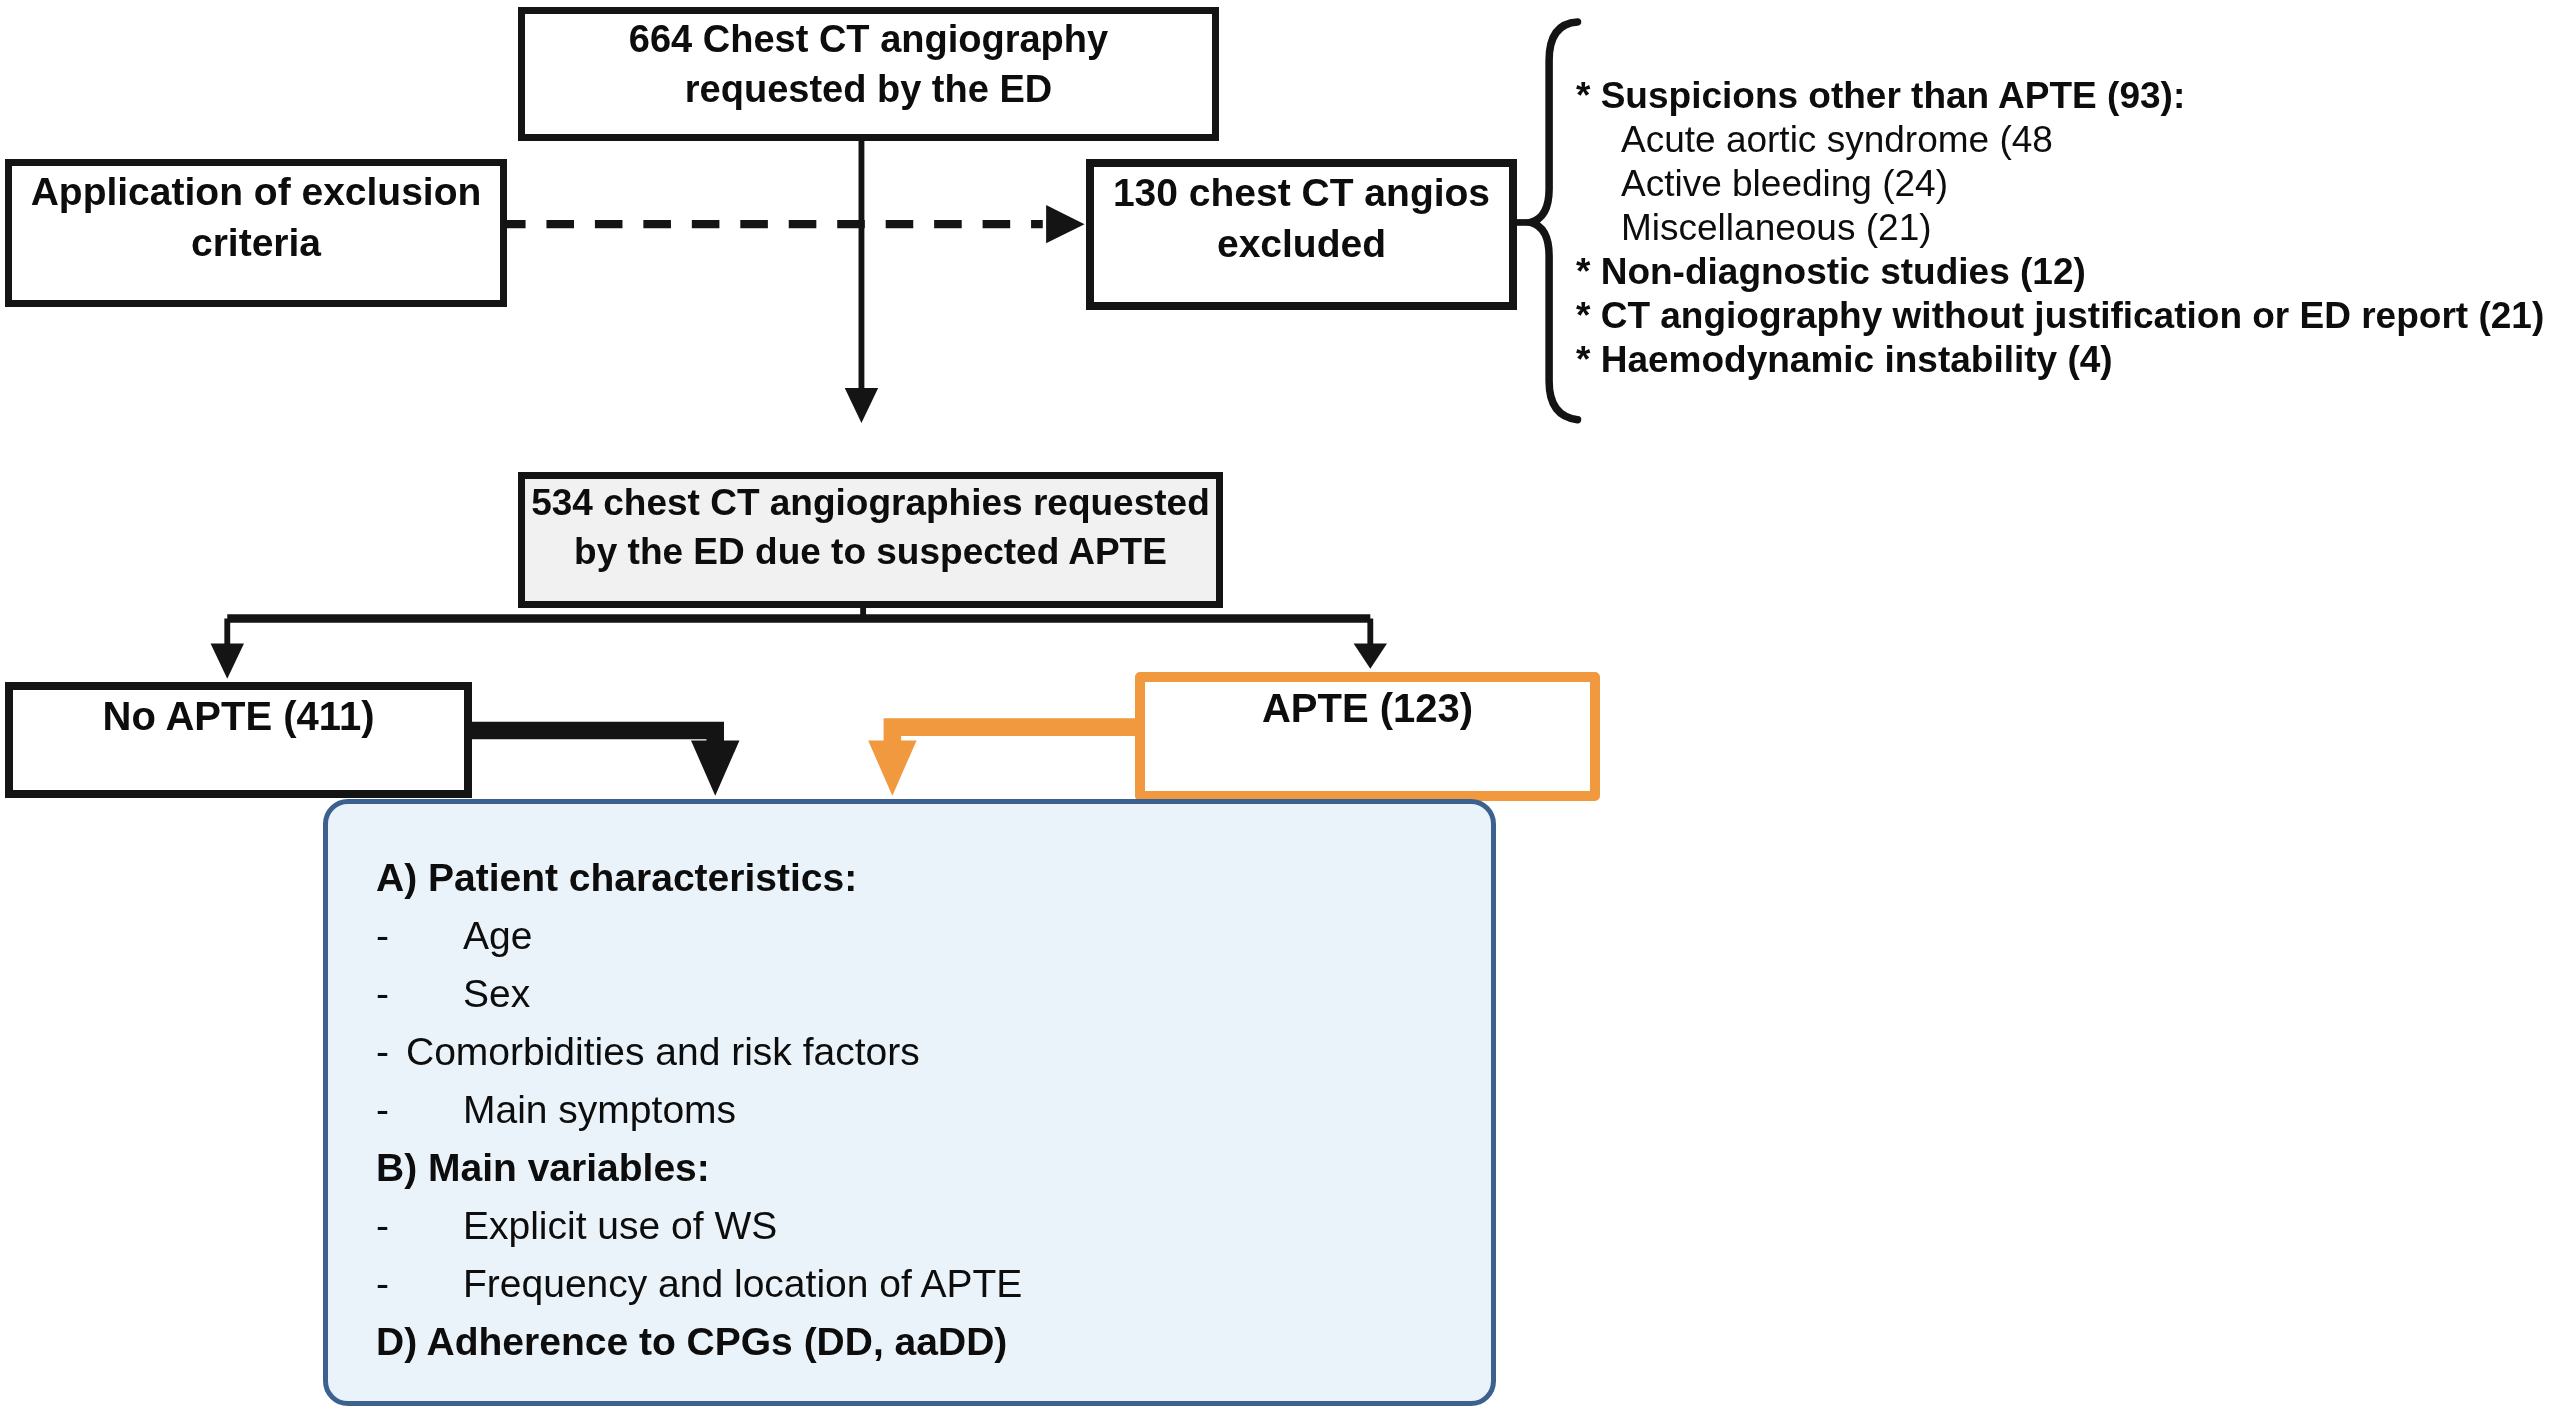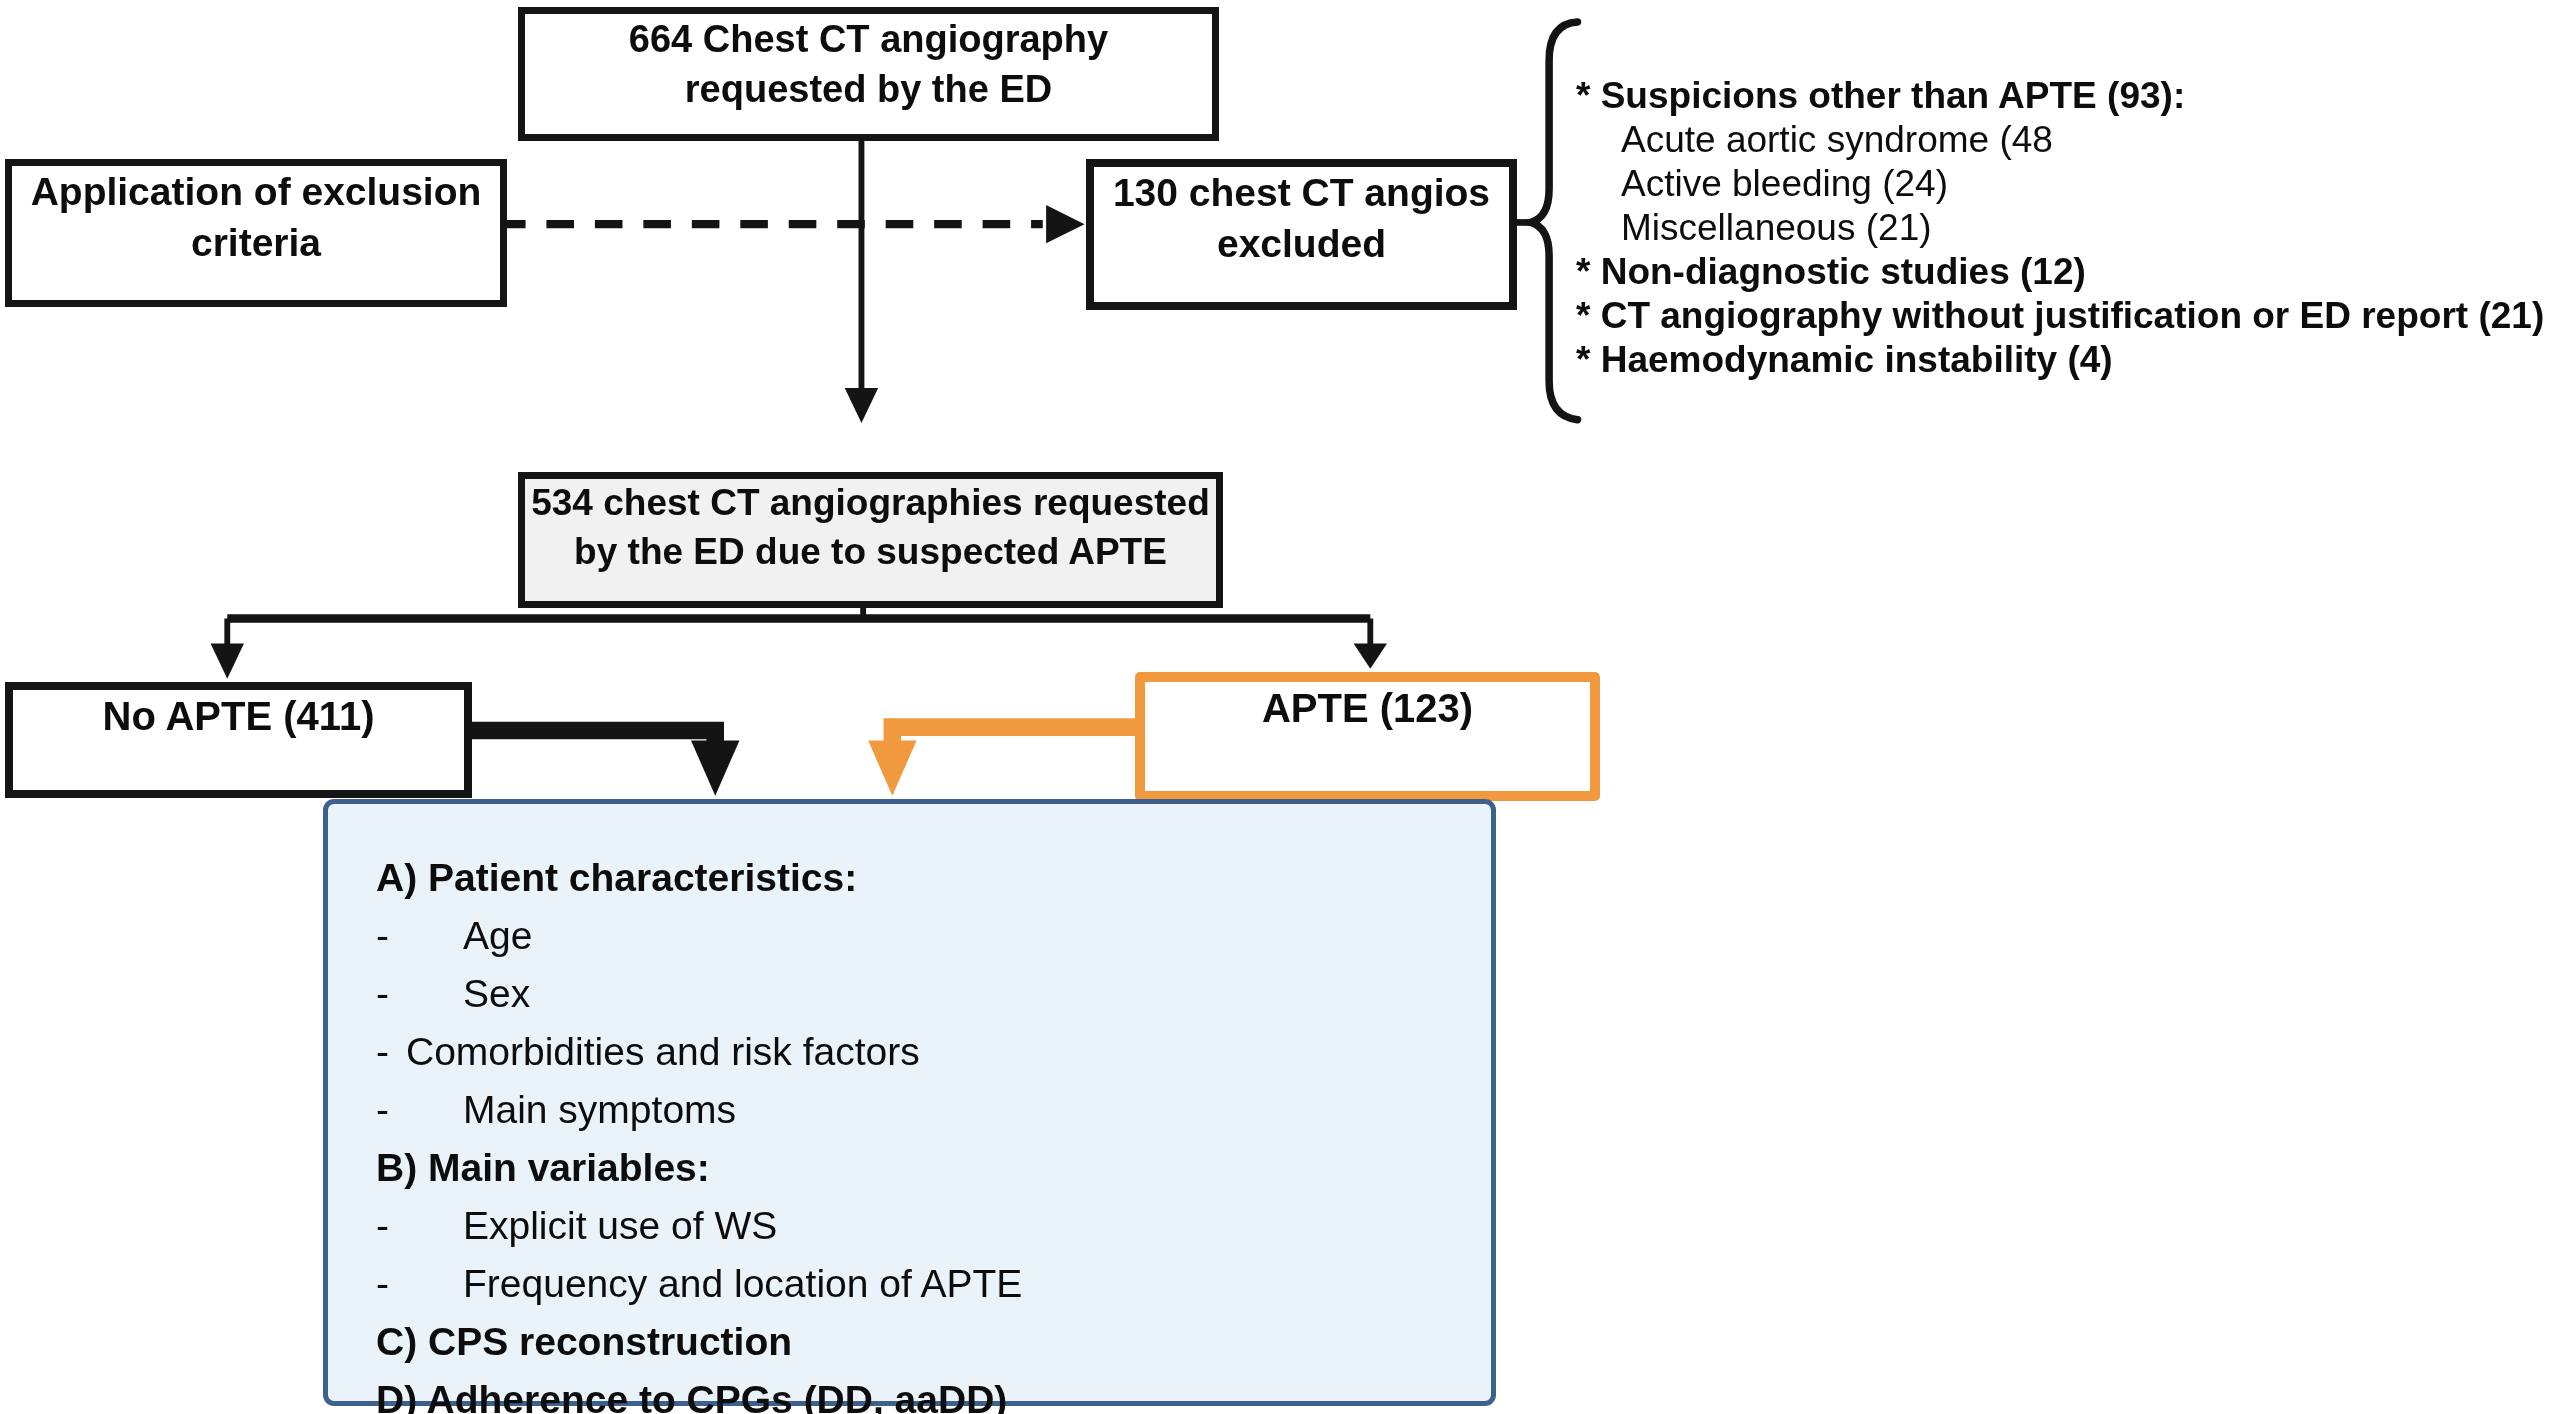--- a/index.html
+++ b/index.html
@@ -22,21 +22,21 @@
   #suspected-box{left:518px;top:424px;width:691px;height:122px;background:#f1f1f1;font-size:37px;margin-top:48px;}
   #no-apte-box{left:5px;top:682px;width:451px;height:100px;border-width:8.4px;font-size:40px;}
   #apte-box{left:1135px;top:672px;width:445px;height:109px;border:10px solid #f0993f;border-radius:5px;font-size:40px;}
 
   #notes{position:absolute;left:1576px;top:74px;width:994px;font-size:37px;line-height:44px;white-space:nowrap;}
   #notes .note-bold{font-weight:bold;}
   #notes .note-italic{font-weight:normal;margin-left:45px;}
 
   #panel{
     position:absolute;left:323px;top:799px;width:1173px;height:607px;box-sizing:border-box;
-    background:#eaf3f9;border:5.8px solid #3c618f;border-radius:11px;
+    background:#eaf3f9;border:5.8px solid #3c618f;border-radius:25px;
     padding:45px 33px 0 48px;
   }
   #panel .row{display:flex;align-items:baseline;font-size:39px;line-height:58px;white-space:nowrap;}
   #panel .row.header{font-weight:bold;}
   #panel .row .bullet{flex:0 0 auto;}
   #panel .row.item .bullet{width:87px;}
   #panel .row.item-tight .bullet{width:30px;}
 </style>
 </head>
 <body>
@@ -146,22 +146,18 @@
     <div class="row item">
       <span class="bullet">-</span>
       <span>Explicit use of WS</span>
     </div>
     <div class="row item">
       <span class="bullet">-</span>
       <span>Frequency and location of APTE</span>
     </div>
     <div class="row header">
       <span class="bullet"></span>
-      <span>C) CPS reconstruction</span>
-    </div>
-    <div class="row header">
-      <span class="bullet"></span>
       <span>D) Adherence to CPGs (DD, aaDD)</span>
     </div>
   </div>
 
 </div>
 
 
 </body></html>

